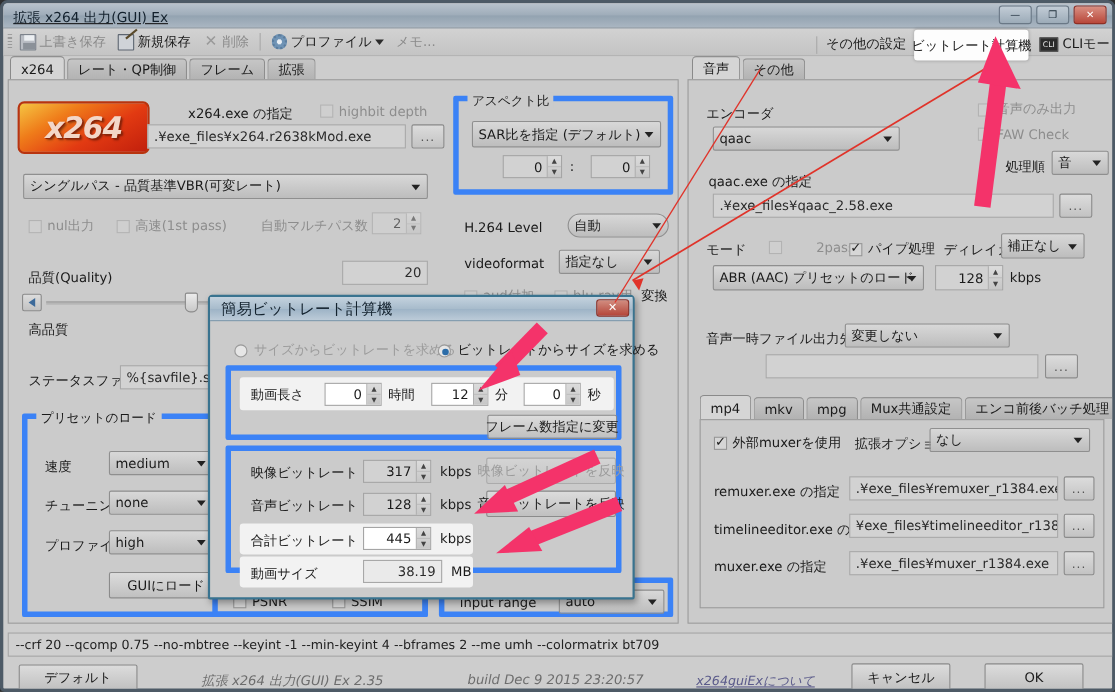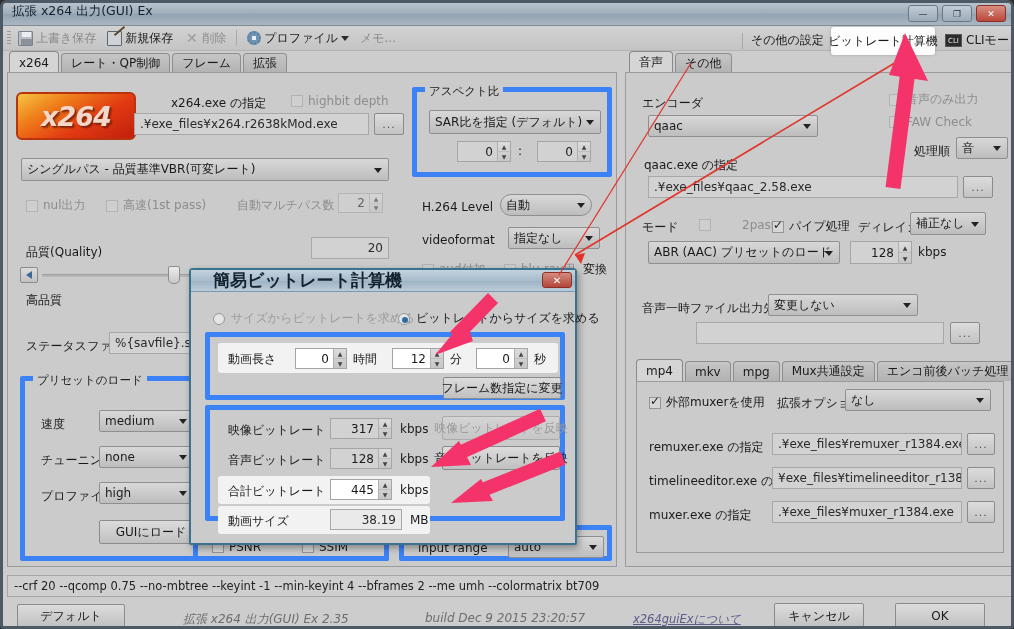--- a/index.html
+++ b/index.html
@@ -15,21 +15,21 @@
     background:#cdcdcd;
     border:3px solid #4d5a66;
     border-radius:7px 7px 4px 4px;
     overflow:hidden;
   }
   
   .titlebar {
     position:absolute; left:0; top:0; right:0; height:23px;
     background:linear-gradient(#b9c3cd,#9fadba 48%,#93a3b1 52%,#aab6c2);
     border-bottom:1px solid #7f8c98;
-    display:flex; align-items:flex-start;
+    display:flex; align-items:flex-end;text-decoration:underline;
   }
   .titlebar .ttl { padding-left:9px; font-size:12.5px; color:#12202c; white-space:nowrap; }
   .wbtns { position:absolute; right:5px; top:2px; display:flex; gap:4px; }
   .wbtn {
     width:30px; height:17px; border:1px solid #6a7886; border-radius:3px;
     background:linear-gradient(#c2ccd6,#9cabb8);
     display:flex; align-items:center; justify-content:center;
     font-size:9px; color:#20303d;
   }
   .wbtn.close { background:linear-gradient(#d98f82,#b8473a); border-color:#8e2f25; color:#fff; font-weight:bold; }
@@ -144,21 +144,21 @@
   
   .dialog {
     position:absolute; left:186px; top:265px; width:388px; height:277px;
     background:#cbcbcb; border:2px solid #39738f; border-radius:4px 4px 2px 2px;
     box-shadow:2px 3px 7px rgba(0,0,0,.35); z-index:40;
   }
   .dlg-bar {
     height:22px; background:linear-gradient(#c4d2de,#a8bccc 50%,#9db3c6 52%,#bccbd8);
     border-bottom:1px solid #7e99ad; display:flex; align-items:center; position:relative;
   }
-  .dlg-bar .t { padding-left:22px; font-size:17px; color:#13222e;font-weight:bold; }
+  .dlg-bar .t { padding-left:10px; font-size:14px; color:#13222e; }
   .dlg-close {
     position:absolute; right:3px; top:2px; width:30px; height:16px;
     background:linear-gradient(#d28d80,#b4453a); border:1px solid #8b2f26; border-radius:3px;
     color:#fff; font-size:10px; font-weight:bold; display:flex; align-items:center; justify-content:center;
   }
   .hl-row { position:absolute; background:#f2f2f2; border-radius:3px; }
   
   .cmdline {
     position:absolute; left:4px; top:572px; width:1006px; height:22px;
     background:#cfcfcf; border:1px solid #a5a5a5; display:flex; align-items:center;
@@ -347,21 +347,21 @@
       <div class="spin" style="left:120px;top:49px;width:54px;height:21px;">
         <span class="val">0</span>
         <span class="ud">
             <i>▲</i>
             <i>▼</i>
           </span>
       </div>
     </div>
 
     <div class="lbl" style="left:414px;top:127px;">H.264 Level</div>
-    <div class="combo" style="left:492px;top:121px;width:92px;height:22px;border-radius:11px;">
+    <div class="combo" style="left:508px;top:121px;width:92px;height:22px;border-radius:11px;">
       <span>自動</span>
       <span class="arw"></span>
     </div>
     <div class="lbl" style="left:414px;top:160px;">videoformat</div>
     <div class="combo" style="left:500px;top:154px;width:92px;height:22px;">
       <span>指定なし</span>
       <span class="arw"></span>
     </div>
     <div class="chk dim" style="left:414px;top:188px;">
       <span class="bx"></span>

